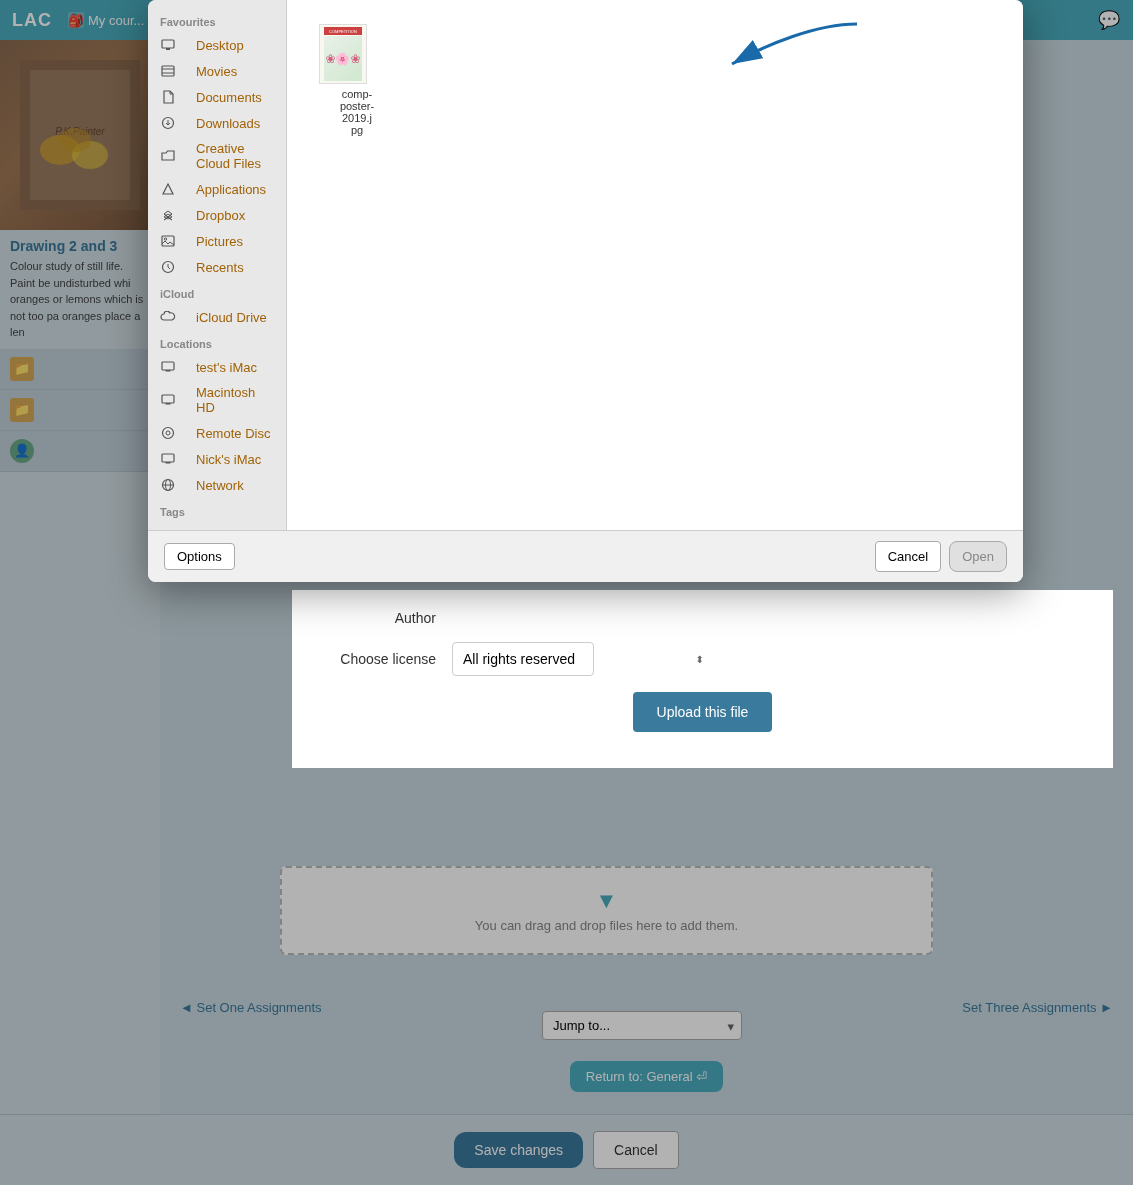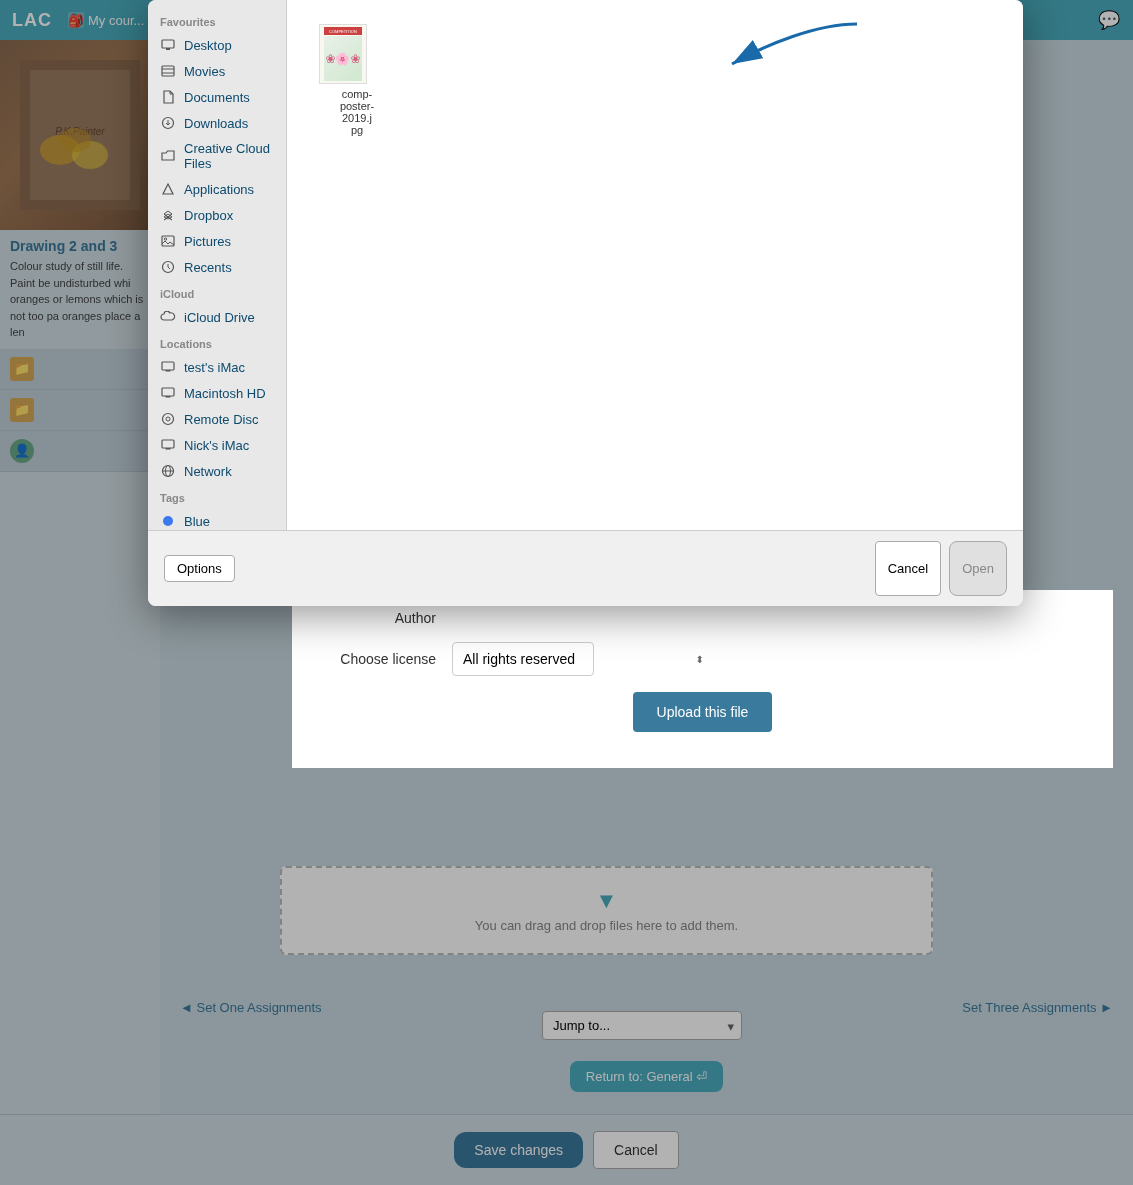--- a/index.html
+++ b/index.html
@@ -214,25 +214,25 @@
       font-size: 11px;
       font-weight: bold;
       color: #888;
       padding: 8px 12px 4px;
       text-transform: none;
     }
 
     .sidebar-item {
       display: flex;
       align-items: center;
-      gap: 8px;
+      gap: 20px;
       padding: 5px 12px;
       cursor: pointer;
       font-size: 13px;
-      color: #0c4a6e;
+      color: #a16207;
     }
 
     .sidebar-icon {
       width: 16px;
       height: 16px;
       display: flex;
       align-items: center;
       justify-content: center;
       flex-shrink: 0;
     }
@@ -301,21 +301,21 @@
       border-radius: 4px;
       padding: 5px 12px;
       font-size: 13px;
       cursor: pointer;
     }
 
     .open-btn {
       background: #e0e0e0;
       border: 1px solid #aaa;
       border-radius: 8px;
-      padding: 19px 12px;
+      padding: 7px 12px;
       font-size: 13px;
       cursor: pointer;
       color: #888;
       text-align: center;
     }
 
     .form-row {
       display: flex;
       align-items: center;
       margin-bottom: 16px;

